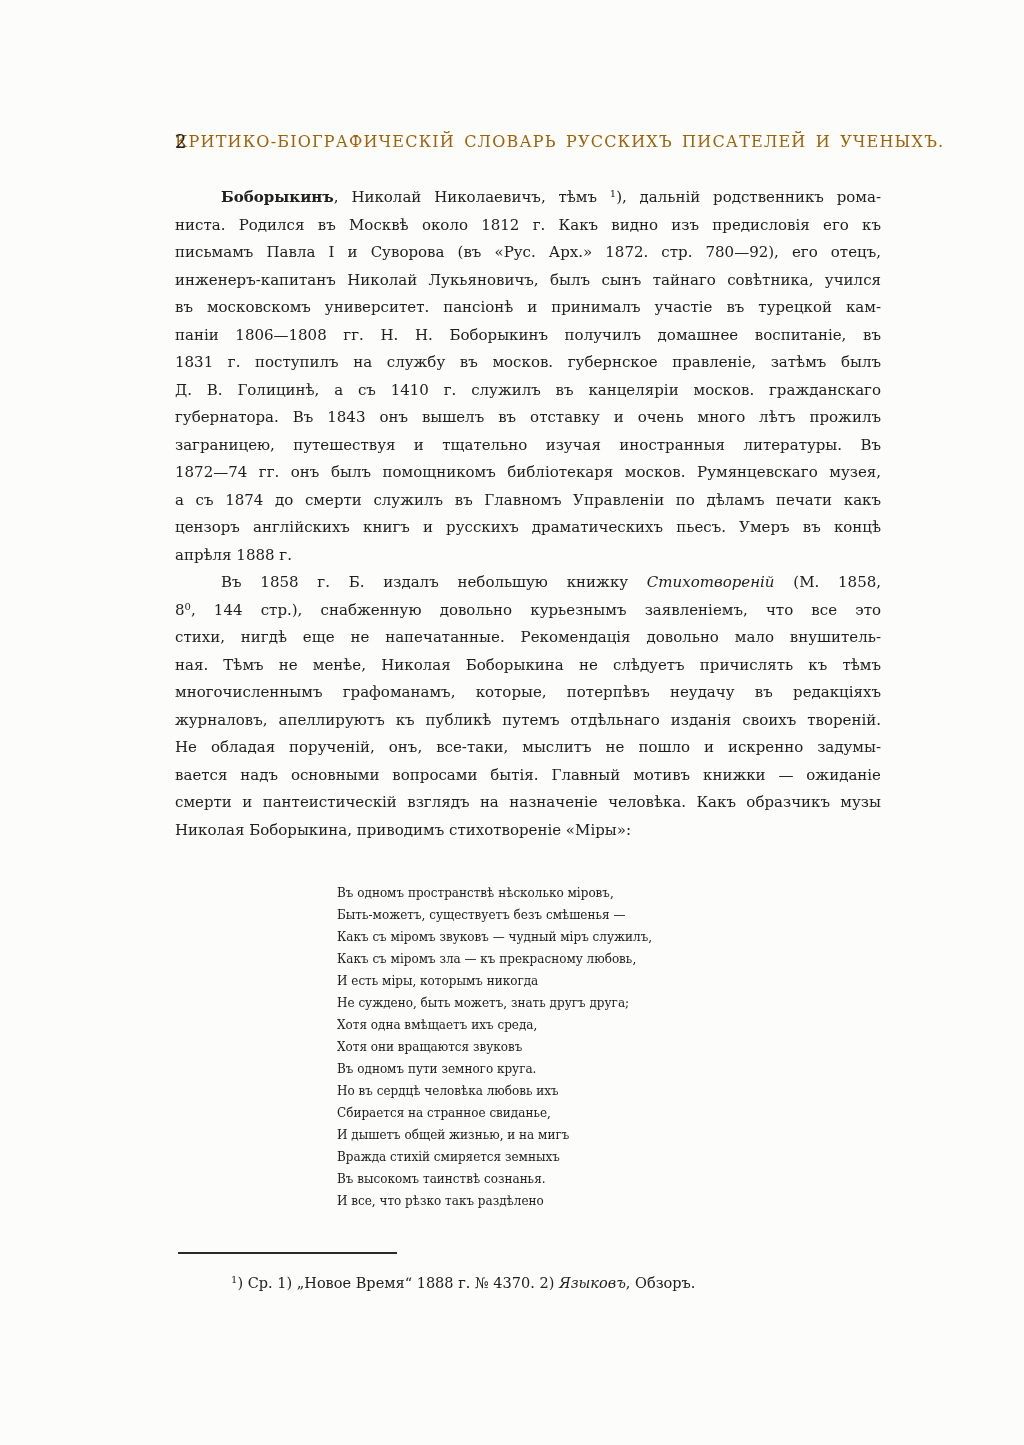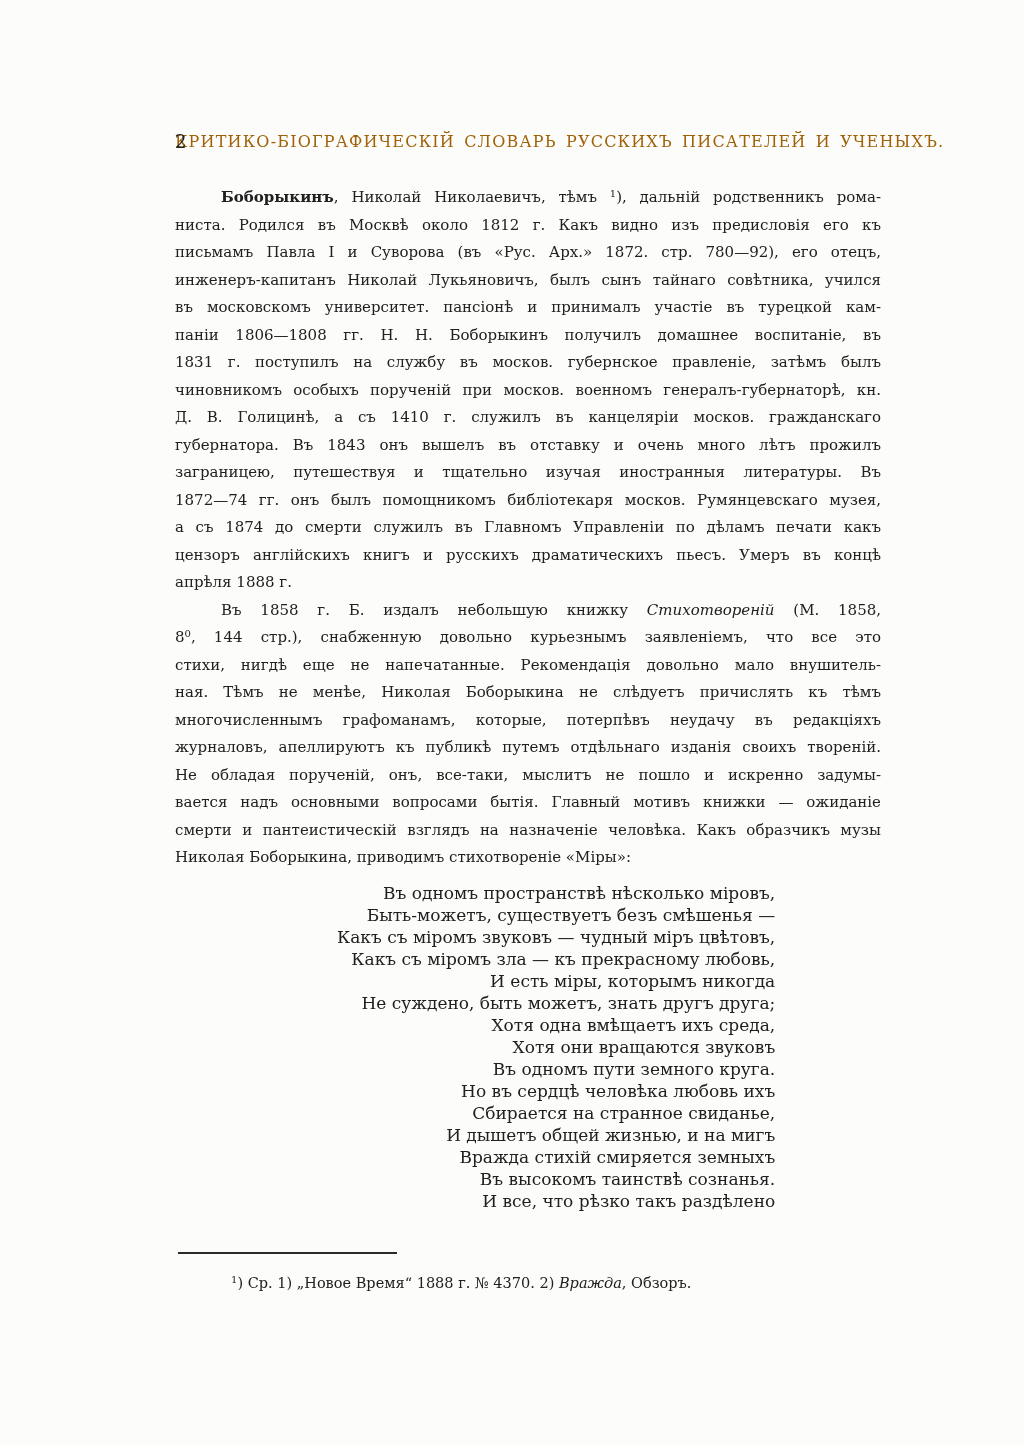--- a/index.html
+++ b/index.html
@@ -44,23 +44,22 @@
   .tline.tfirst { text-indent: 46px; }
   .tline.tlast { text-align-last: left; -moz-text-align-last: left; }
 
   .seg-b { font-weight: bold; margin-top: 20px; }
   .seg-i { font-style: italic; }
   .seg-sup { font-size: 10px; position: relative; top: -5px; }
 
   
   .poem {
     position: absolute; top: 882px; left: 337px;
-    font-size: 17px; line-height: 22px;
+    font-size: 12px; line-height: 22px;
     white-space: nowrap;
-    text-align: right;
   }
   .pline { height: 22px; }
 
   
   .fnrule {
     position: absolute; top: 1252px; left: 178px;
     width: 219px; height: 2px;
     background: #2a2a2a;
   }
   .footnote {
@@ -81,21 +80,20 @@
 
   <div class="bodytext">
     <div class="para">
         <div class="tline tfirst"><span class="seg-b">Боборыкинъ</span><span>, Николай Николаевичъ, тѣмъ </span><span class="seg-sup">1</span><span>), дальній родственникъ рома-</span></div>
         <div class="tline"><span>ниста. Родился въ Москвѣ около 1812 г. Какъ видно изъ предисловія его къ</span></div>
         <div class="tline"><span>письмамъ Павла I и Суворова (въ «Рус. Арх.» 1872. стр. 780—92), его отецъ,</span></div>
         <div class="tline"><span>инженеръ-капитанъ Николай Лукьяновичъ, былъ сынъ тайнаго совѣтника, учился</span></div>
         <div class="tline"><span>въ московскомъ университет. пансіонѣ и принималъ участіе въ турецкой кам-</span></div>
         <div class="tline"><span>паніи 1806—1808 гг. Н. Н. Боборыкинъ получилъ домашнее воспитаніе, въ</span></div>
         <div class="tline"><span>1831 г. поступилъ на службу въ москов. губернское правленіе, затѣмъ былъ</span></div>
-        <div class="tline"><span>чиновникомъ особыхъ порученій при москов. военномъ генералъ-губернаторѣ, кн.</span></div>
         <div class="tline"><span>Д. В. Голицинѣ, а съ 1410 г. служилъ въ канцеляріи москов. гражданскаго</span></div>
         <div class="tline"><span>губернатора. Въ 1843 онъ вышелъ въ отставку и очень много лѣтъ прожилъ</span></div>
         <div class="tline"><span>заграницею, путешествуя и тщательно изучая иностранныя литературы. Въ</span></div>
         <div class="tline"><span>1872—74 гг. онъ былъ помощникомъ библіотекаря москов. Румянцевскаго музея,</span></div>
         <div class="tline"><span>а съ 1874 до смерти служилъ въ Главномъ Управленіи по дѣламъ печати какъ</span></div>
         <div class="tline"><span>цензоръ англійскихъ книгъ и русскихъ драматическихъ пьесъ. Умеръ въ концѣ</span></div>
         <div class="tline tlast"><span>апрѣля 1888 г.</span></div>
       </div>
     <div class="para">
         <div class="tline tfirst"><span>Въ 1858 г. Б. издалъ небольшую книжку </span><span class="seg-i">Стихотвореній</span><span> (М. 1858,</span></div>
@@ -107,32 +105,32 @@
         <div class="tline"><span>Не обладая порученій, онъ, все-таки, мыслитъ не пошло и искренно задумы-</span></div>
         <div class="tline"><span>вается надъ основными вопросами бытія. Главный мотивъ книжки — ожиданіе</span></div>
         <div class="tline"><span>смерти и пантеистическій взглядъ на назначеніе человѣка. Какъ образчикъ музы</span></div>
         <div class="tline tlast"><span>Николая Боборыкина, приводимъ стихотвореніе «Міры»:</span></div>
       </div>
   </div>
 
   <div class="poem">
       <div class="pline">Въ одномъ пространствѣ нѣсколько міровъ,</div>
       <div class="pline">Быть-можетъ, существуетъ безъ смѣшенья —</div>
-      <div class="pline">Какъ съ міромъ звуковъ — чудный міръ цвѣтовъ,</div>
+      <div class="pline">Какъ съ міромъ звуковъ — чудный міръ служилъ,</div>
       <div class="pline">Какъ съ міромъ зла — къ прекрасному любовь,</div>
       <div class="pline">И есть міры, которымъ никогда</div>
       <div class="pline">Не суждено, быть можетъ, знать другъ друга;</div>
       <div class="pline">Хотя одна вмѣщаетъ ихъ среда,</div>
       <div class="pline">Хотя они вращаются звуковъ</div>
       <div class="pline">Въ одномъ пути земного круга.</div>
       <div class="pline">Но въ сердцѣ человѣка любовь ихъ</div>
       <div class="pline">Сбирается на странное свиданье,</div>
       <div class="pline">И дышетъ общей жизнью, и на мигъ</div>
       <div class="pline">Вражда стихій смиряется земныхъ</div>
       <div class="pline">Въ высокомъ таинствѣ сознанья.</div>
       <div class="pline">И все, что рѣзко такъ раздѣлено</div>
     </div>
 
   <div class="fnrule"></div>
 
-  <div class="footnote"><span class="seg-sup">1</span><span>) Ср. 1) „Новое Время“ 1888 г. № 4370. 2) </span><span class="seg-i">Вражда</span><span>, Обзоръ.</span></div>
+  <div class="footnote"><span class="seg-sup">1</span><span>) Ср. 1) „Новое Время“ 1888 г. № 4370. 2) </span><span class="seg-i">Языковъ</span><span>, Обзоръ.</span></div>
 
 </div>
 
 </body></html>

